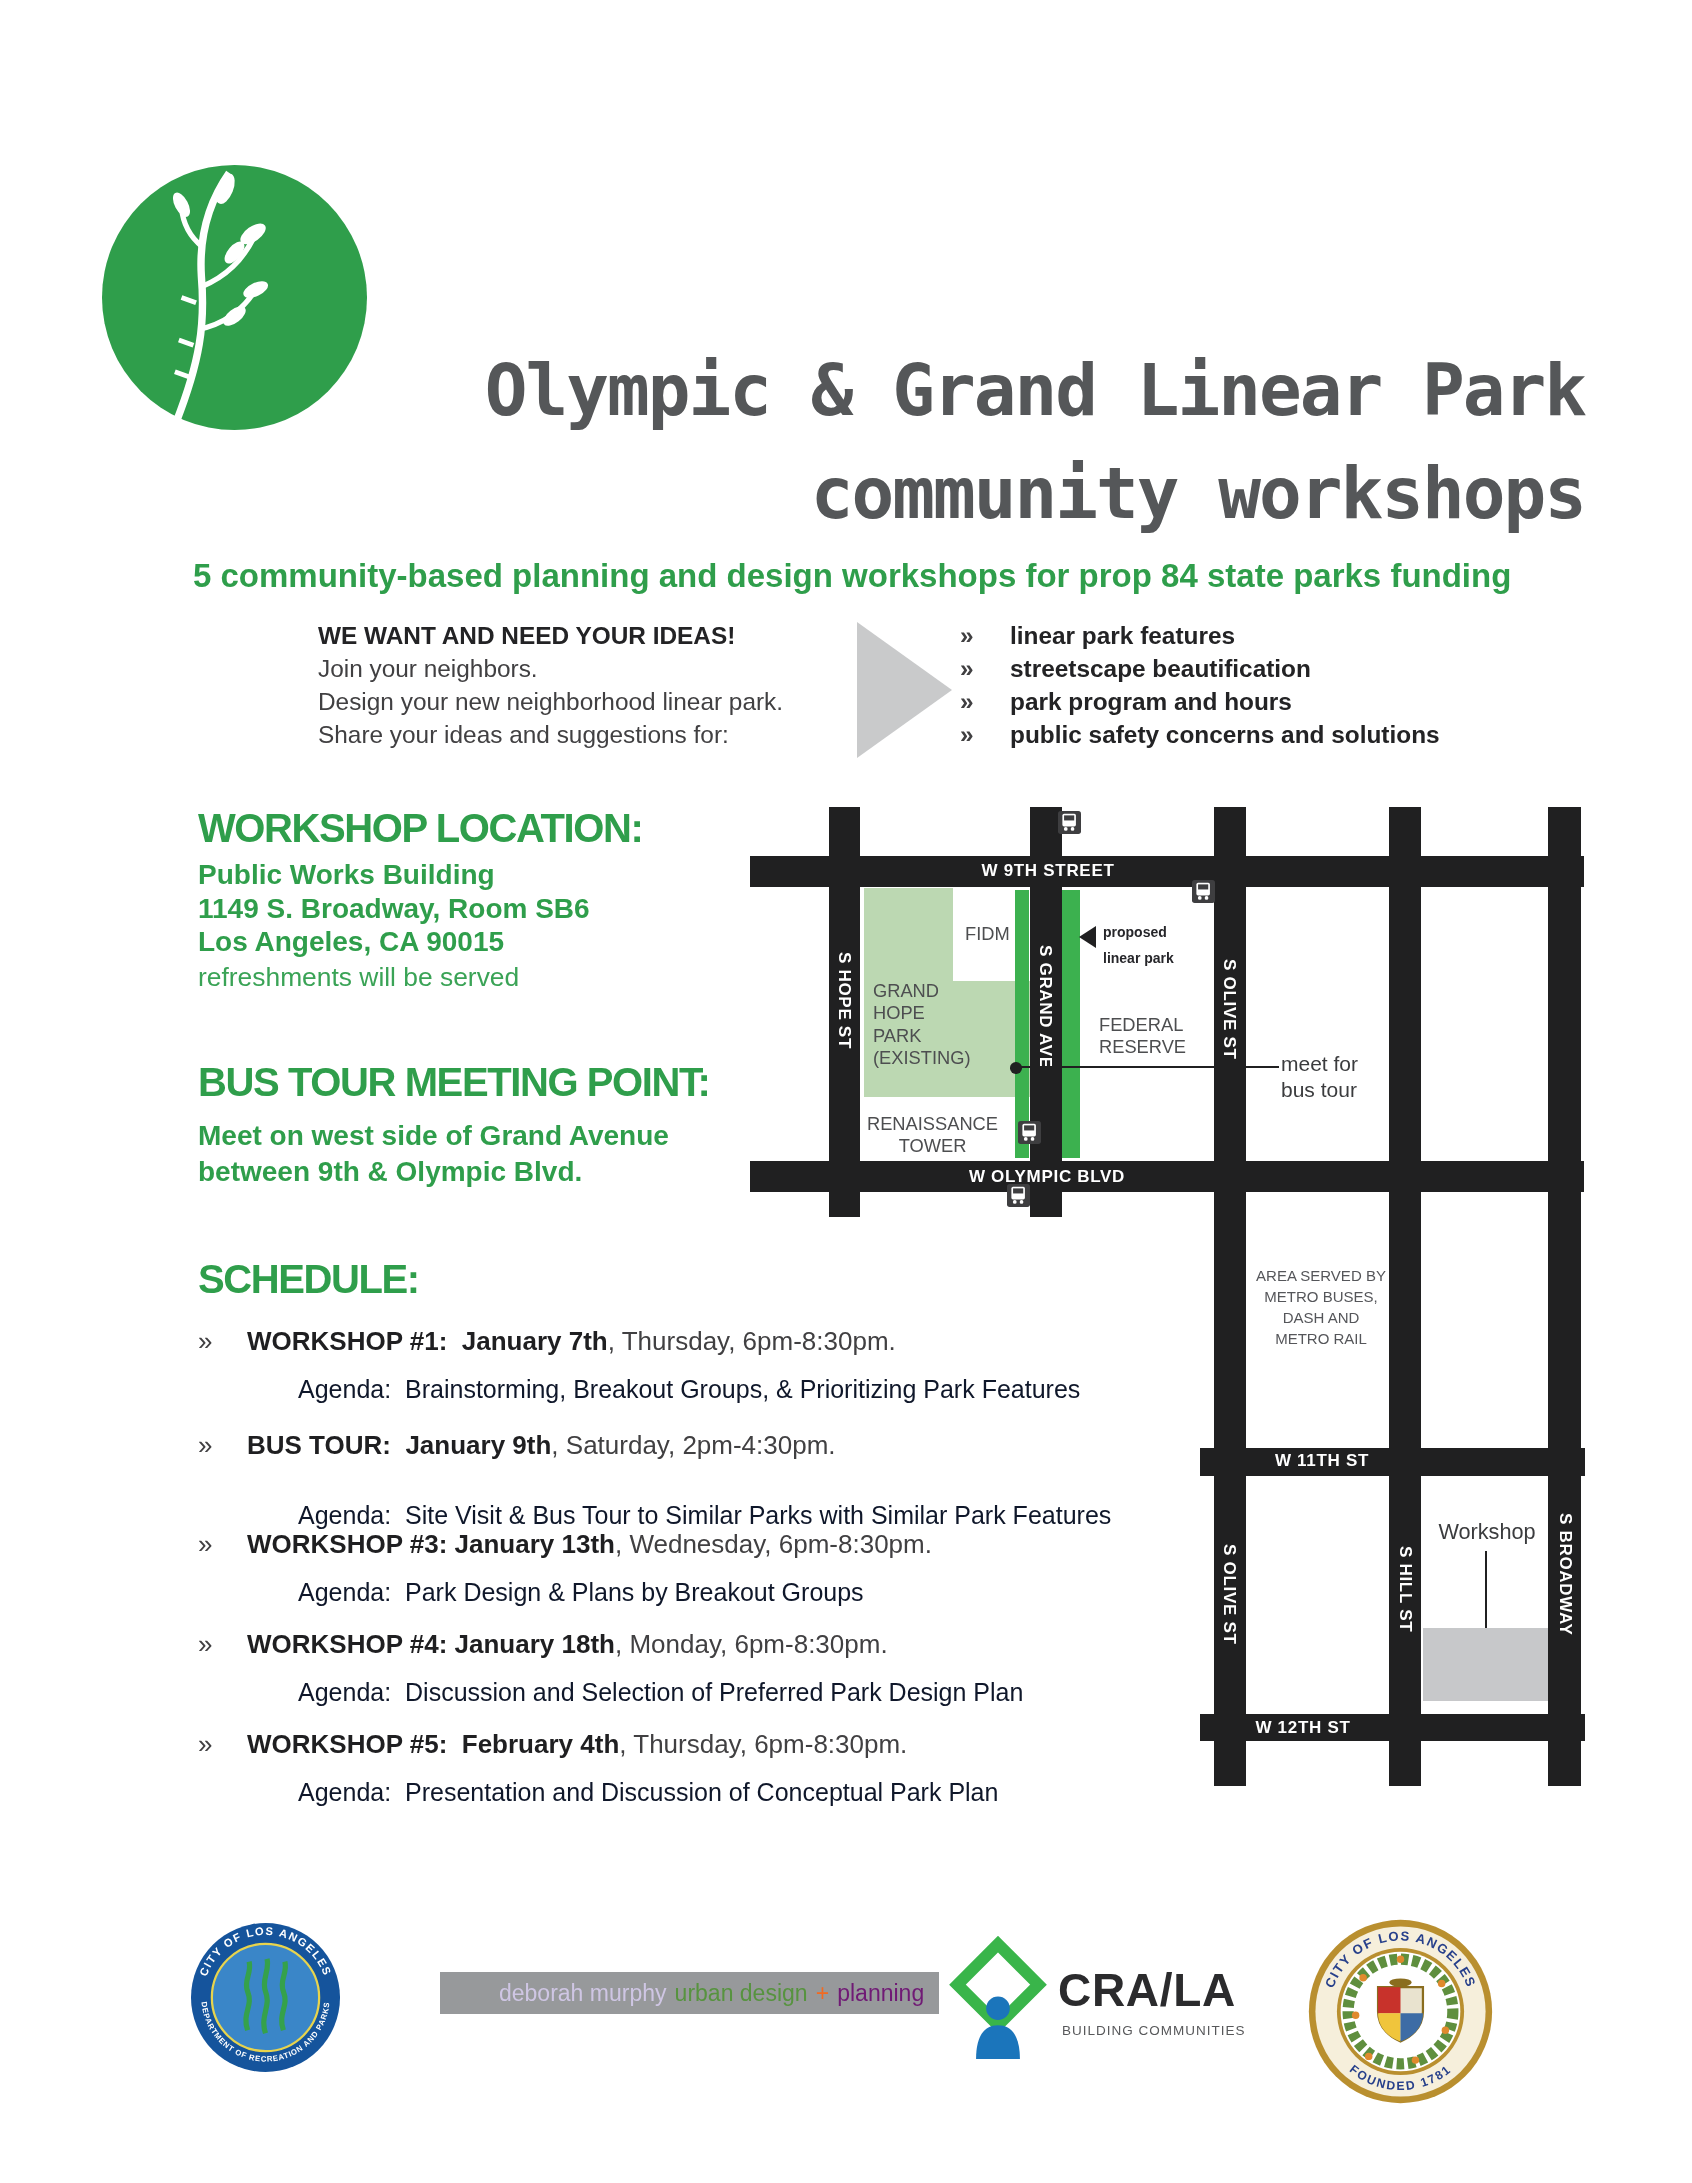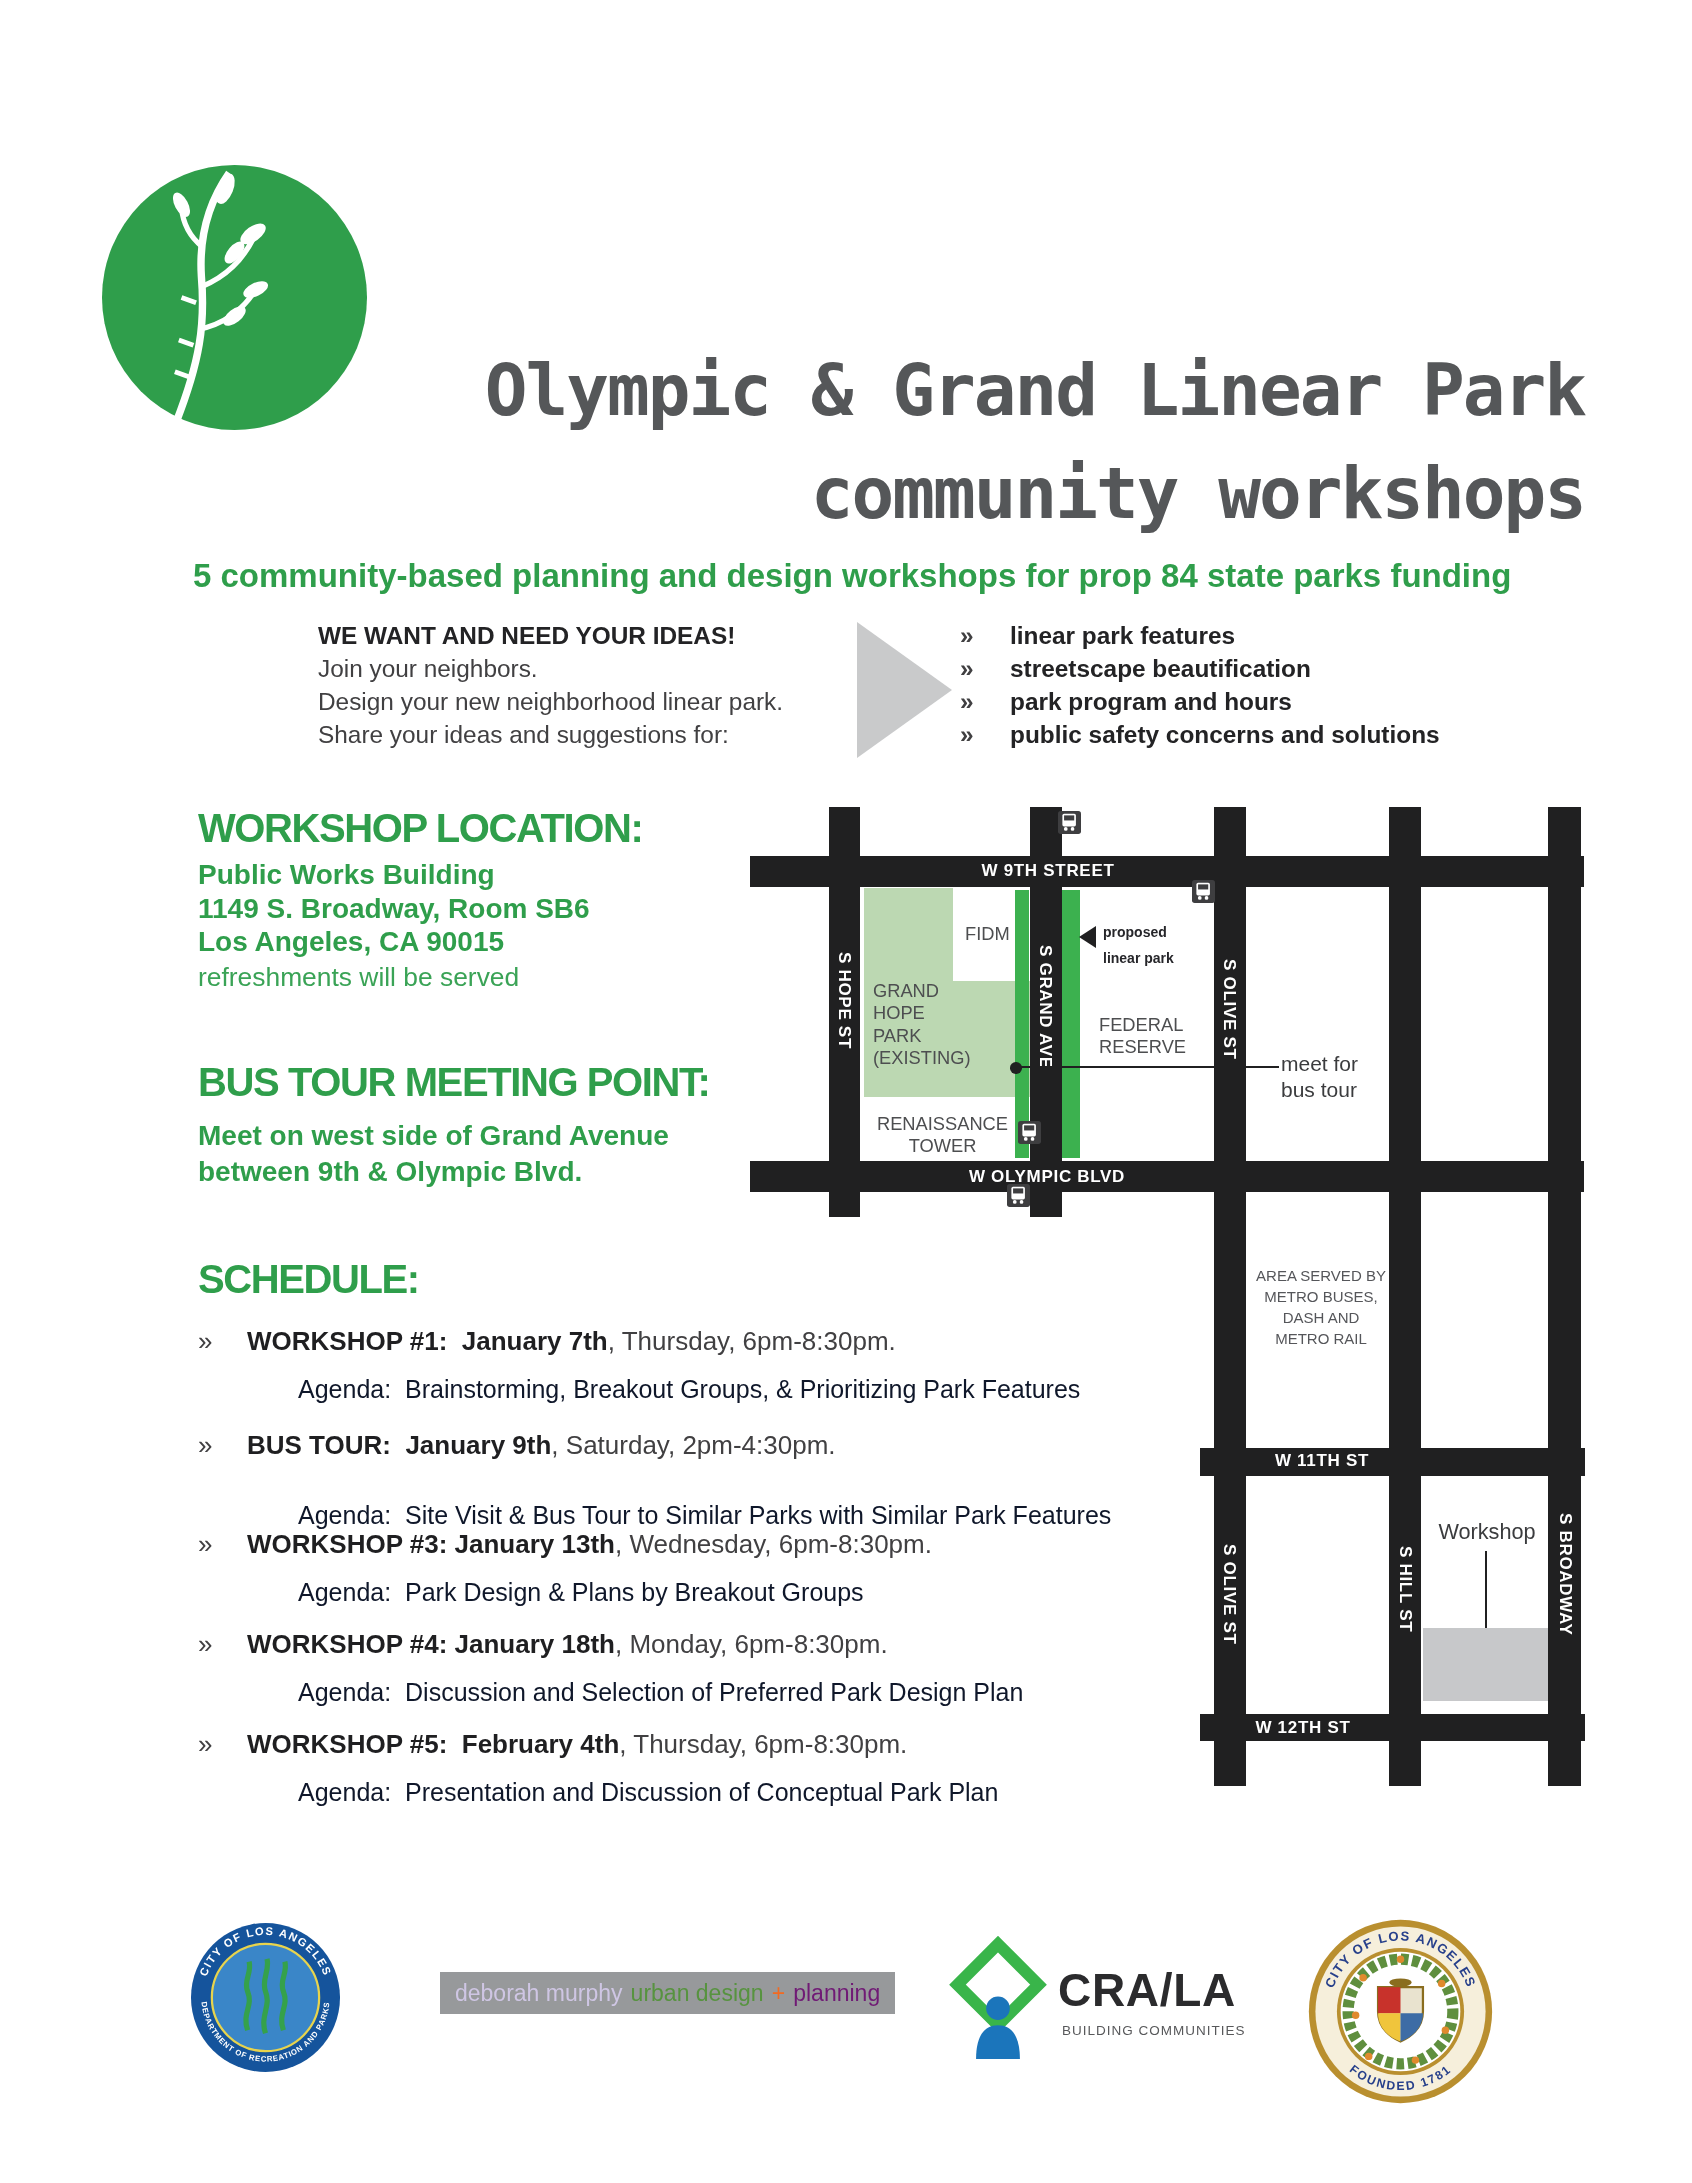--- a/index.html
+++ b/index.html
@@ -56,21 +56,21 @@
                 border-top:11.5px solid transparent; border-bottom:11.5px solid transparent;
                 border-right:17.6px solid #202021; }
   .dot { position:absolute; width:11.5px; height:11.5px; border-radius:50%; background:#202021; }
   .line { position:absolute; background:#202021; }
   .wbox { position:absolute; background:#c7c8ca; }
   .bus { position:absolute; width:23px; height:23px; background:#3e3e40; border-radius:2.7px; padding:1.4px; box-sizing:border-box; }
 
   
   .murphy { left:440px; top:1972px; height:42px; background:#97999b; display:flex; align-items:center;
             padding:0 15px; font-size:23px; white-space:nowrap; column-gap:8.1px; }
-  .m-name { color:#cfc6e4; } .m-ud { color:#57933f; } .m-plus { color:#f26a21; } .m-pl { color:#701a75; }
+  .m-name { color:#cfc6e4;margin-left:44px; } .m-ud { color:#57933f; } .m-plus { color:#f26a21; } .m-pl { color:#701a75; }
   .cra-name { left:1058px; top:1963px; font-size:46px; font-weight:bold; color:#2b2b2d; letter-spacing:0.7px; }
   .cra-tag { left:1062px; top:2023px; font-size:13.5px; color:#58595B; letter-spacing:1px; }
 </style>
 </head>
 <body>
 
 <div class="page">
 
   <div class="abs" style="left:102px; top:165px; width:265px; height:265px;">
     <svg viewBox="0 0 100 100" width="265" height="265">
@@ -158,21 +158,21 @@
     <div class="maptext" style="left:215px; top:116px;text-align:center;">FIDM</div>
     <div class="maptext prel" style="left:123px; top:173px;">GRAND
 HOPE
 PARK
 (EXISTING)</div>
     <div class="arrow-left" style="left:329px; top:119px;"></div>
     <div class="maptext prel bold-dark" style="left:353px; top:112px;">proposed
 linear park</div>
     <div class="maptext prel" style="left:349px; top:207px;">FEDERAL
 RESERVE</div>
-    <div class="maptext prel" style="left:110px; top:306px; width:165px; text-align:center;">RENAISSANCE
+    <div class="maptext prel" style="left:100px; top:306px; width:165px; text-align:center;">RENAISSANCE
 TOWER</div>
 
     <div class="dot" style="left:260px; top:255px;"></div>
     <div class="line" style="left:270px; top:259px; width:259px; height:2px;"></div>
     <div class="maptext prel" style="left:531px; top:244px; font-size:21px; line-height:26px; color:#3b3c3e;">meet for
 bus tour</div>
 
     <div class="maptext prel" style="left:500px; top:458px; width:142px; text-align:center; font-size:15px; line-height:21px; color:#55565a;">AREA SERVED BY
 METRO BUSES,
 DASH AND

